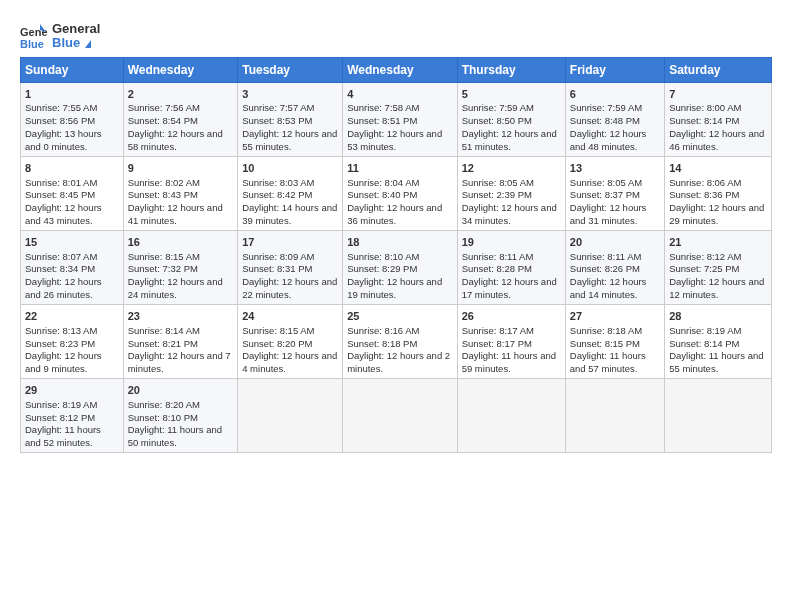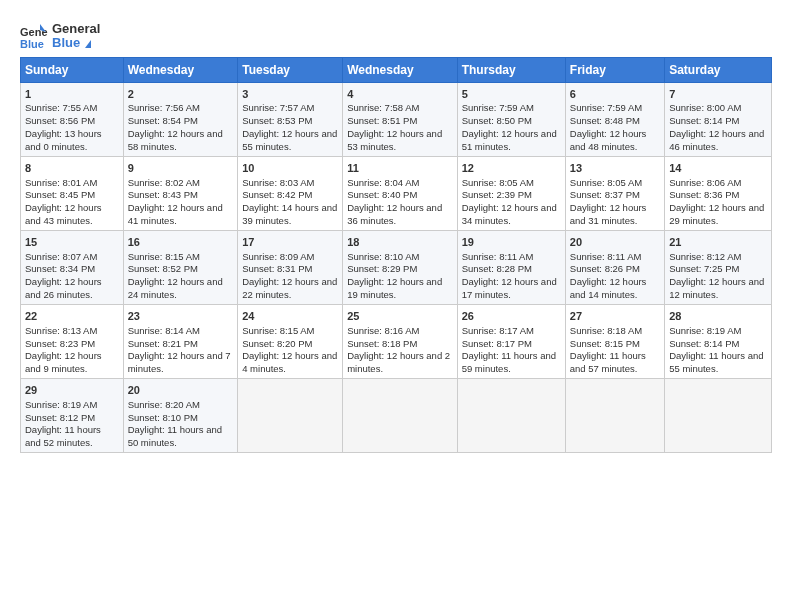--- a/index.html
+++ b/index.html
@@ -135,21 +135,21 @@
           <td><span class="day-num">8</span><span>Sunrise: 8:01 AM</span><br><span>Sunset: 8:45 PM</span><br><span>Daylight: 12 hours and 43 minutes.</span></td>
           <td><span class="day-num">9</span><span>Sunrise: 8:02 AM</span><br><span>Sunset: 8:43 PM</span><br><span>Daylight: 12 hours and 41 minutes.</span></td>
           <td><span class="day-num">10</span><span>Sunrise: 8:03 AM</span><br><span>Sunset: 8:42 PM</span><br><span>Daylight: 14 hours and 39 minutes.</span></td>
           <td><span class="day-num">11</span><span>Sunrise: 8:04 AM</span><br><span>Sunset: 8:40 PM</span><br><span>Daylight: 12 hours and 36 minutes.</span></td>
           <td><span class="day-num">12</span><span>Sunrise: 8:05 AM</span><br><span>Sunset: 2:39 PM</span><br><span>Daylight: 12 hours and 34 minutes.</span></td>
           <td><span class="day-num">13</span><span>Sunrise: 8:05 AM</span><br><span>Sunset: 8:37 PM</span><br><span>Daylight: 12 hours and 31 minutes.</span></td>
           <td><span class="day-num">14</span><span>Sunrise: 8:06 AM</span><br><span>Sunset: 8:36 PM</span><br><span>Daylight: 12 hours and 29 minutes.</span></td>
         </tr>
         <tr>
           <td><span class="day-num">15</span><span>Sunrise: 8:07 AM</span><br><span>Sunset: 8:34 PM</span><br><span>Daylight: 12 hours and 26 minutes.</span></td>
-          <td><span class="day-num">16</span><span>Sunrise: 8:15 AM</span><br><span>Sunset: 8:52 PM</span><br><span>Daylight: 12 hours and 24 minutes.</span></td>
+          <td><span class="day-num">16</span><span>Sunrise: 8:15 AM</span><br><span>Sunset: 7:32 PM</span><br><span>Daylight: 12 hours and 24 minutes.</span></td>
           <td><span class="day-num">17</span><span>Sunrise: 8:09 AM</span><br><span>Sunset: 8:31 PM</span><br><span>Daylight: 12 hours and 22 minutes.</span></td>
           <td><span class="day-num">18</span><span>Sunrise: 8:10 AM</span><br><span>Sunset: 8:29 PM</span><br><span>Daylight: 12 hours and 19 minutes.</span></td>
           <td><span class="day-num">19</span><span>Sunrise: 8:11 AM</span><br><span>Sunset: 8:28 PM</span><br><span>Daylight: 12 hours and 17 minutes.</span></td>
           <td><span class="day-num">20</span><span>Sunrise: 8:11 AM</span><br><span>Sunset: 8:26 PM</span><br><span>Daylight: 12 hours and 14 minutes.</span></td>
           <td><span class="day-num">21</span><span>Sunrise: 8:12 AM</span><br><span>Sunset: 7:25 PM</span><br><span>Daylight: 12 hours and 12 minutes.</span></td>
         </tr>
         <tr>
           <td><span class="day-num">22</span><span>Sunrise: 8:13 AM</span><br><span>Sunset: 8:23 PM</span><br><span>Daylight: 12 hours and 9 minutes.</span></td>
           <td><span class="day-num">23</span><span>Sunrise: 8:14 AM</span><br><span>Sunset: 8:21 PM</span><br><span>Daylight: 12 hours and 7 minutes.</span></td>
           <td><span class="day-num">24</span><span>Sunrise: 8:15 AM</span><br><span>Sunset: 8:20 PM</span><br><span>Daylight: 12 hours and 4 minutes.</span></td>

